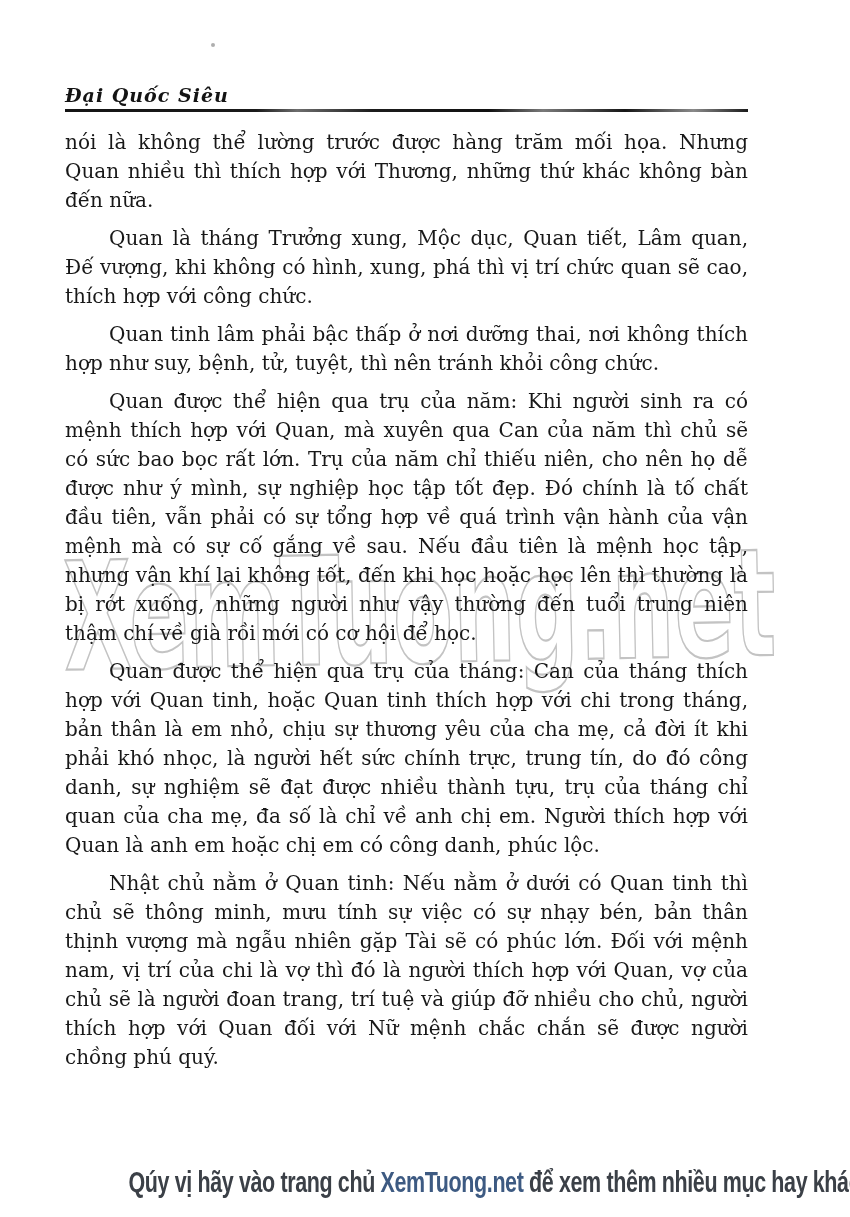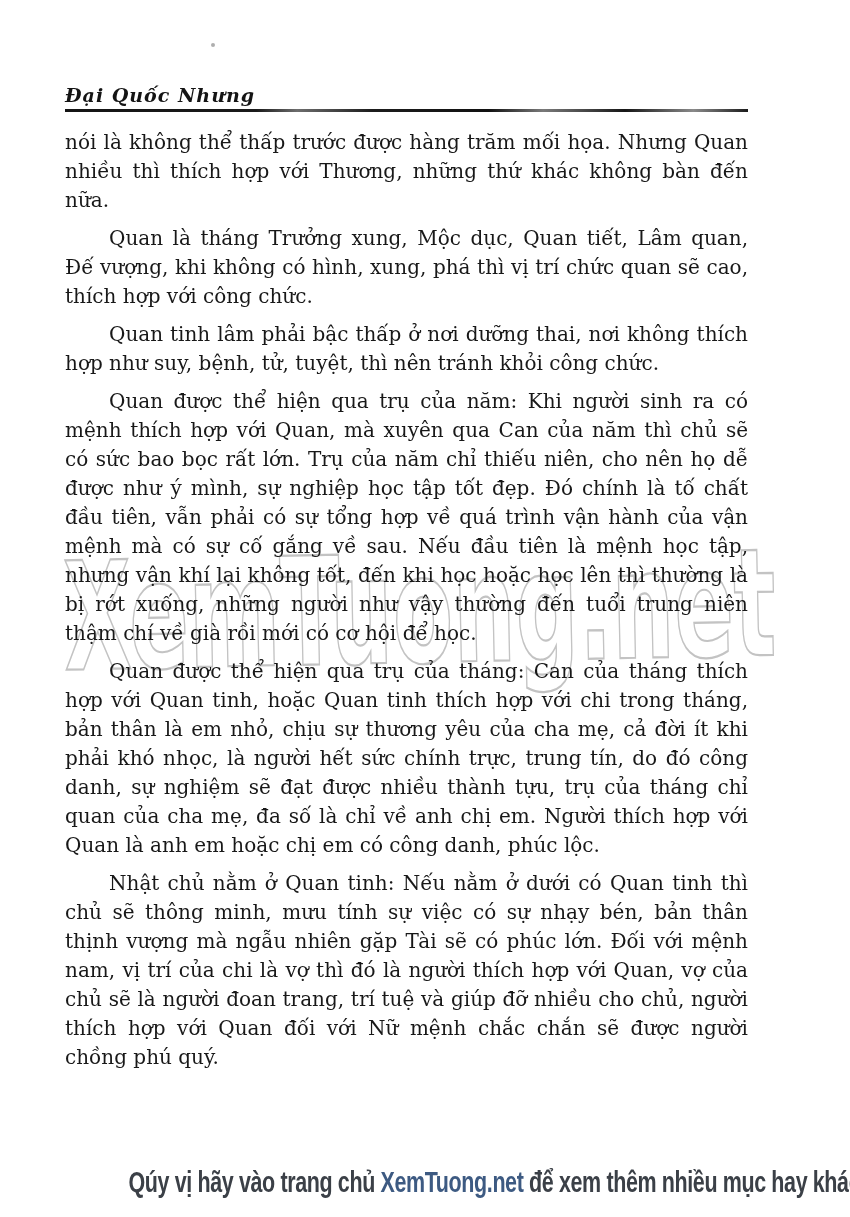--- a/index.html
+++ b/index.html
@@ -66,32 +66,32 @@
   }
 </style>
 </head>
 <body>
 
 <div class="page">
 
   <span class="speck"></span>
 
   <div class="running-header">
-    <span class="running-title">Đại Quốc Nhưng</span>
+    <span class="running-title">Đại Quốc Siêu</span>
     <div class="header-rule"></div>
   </div>
 
   <div class="watermark">
     <svg width="760" height="185" viewBox="0 0 760 185">
       <text x="12" y="130" font-size="150" textLength="712" lengthAdjust="spacingAndGlyphs">XemTuong.net</text>
     </svg>
   </div>
 
   <main class="body-text">
-    <p class="para">nói là không thể thấp trước được hàng trăm mối họa. Nhưng Quan nhiều thì thích hợp với Thương, những thứ khác không bàn đến nữa.</p>
+    <p class="para">nói là không thể lường trước được hàng trăm mối họa. Nhưng Quan nhiều thì thích hợp với Thương, những thứ khác không bàn đến nữa.</p>
     <p class="para indent">Quan là tháng Trưởng xung, Mộc dục, Quan tiết, Lâm quan, Đế vượng, khi không có hình, xung, phá thì vị trí chức quan sẽ cao, thích hợp với công chức.</p>
     <p class="para indent">Quan tinh lâm phải bậc thấp ở nơi dưỡng thai, nơi không thích hợp như suy, bệnh, tử, tuyệt, thì nên tránh khỏi công chức.</p>
     <p class="para indent">Quan được thể hiện qua trụ của năm: Khi người sinh ra có mệnh thích hợp với Quan, mà xuyên qua Can của năm thì chủ sẽ có sức bao bọc rất lớn. Trụ của năm chỉ thiếu niên, cho nên họ dễ được như ý mình, sự nghiệp học tập tốt đẹp. Đó chính là tố chất đầu tiên, vẫn phải có sự tổng hợp về quá trình vận hành của vận mệnh mà có sự cố gắng về sau. Nếu đầu tiên là mệnh học tập, nhưng vận khí lại không tốt, đến khi học hoặc học lên thì thường là bị rớt xuống, những người như vậy thường đến tuổi trung niên thậm chí về già rồi mới có cơ hội để học.</p>
     <p class="para indent">Quan được thể hiện qua trụ của tháng: Can của tháng thích hợp với Quan tinh, hoặc Quan tinh thích hợp với chi trong tháng, bản thân là em nhỏ, chịu sự thương yêu của cha mẹ, cả đời ít khi phải khó nhọc, là người hết sức chính trực, trung tín, do đó công danh, sự nghiệm sẽ đạt được nhiều thành tựu, trụ của tháng chỉ quan của cha mẹ, đa số là chỉ về anh chị em. Người thích hợp với Quan là anh em hoặc chị em có công danh, phúc lộc.</p>
     <p class="para indent">Nhật chủ nằm ở Quan tinh: Nếu nằm ở dưới có Quan tinh thì chủ sẽ thông minh, mưu tính sự việc có sự nhạy bén, bản thân thịnh vượng mà ngẫu nhiên gặp Tài sẽ có phúc lớn. Đối với mệnh nam, vị trí của chi là vợ thì đó là người thích hợp với Quan, vợ của chủ sẽ là người đoan trang, trí tuệ và giúp đỡ nhiều cho chủ, người thích hợp với Quan đối với Nữ mệnh chắc chắn sẽ được người chồng phú quý.</p>
   </main>
 
   <div class="footer">
     <span class="footer-text"><span>Qúy vị hãy vào trang chủ </span><span class="footer-site">XemTuong.net</span><span> để xem thêm nhiều mục hay khác</span></span>
   </div>

